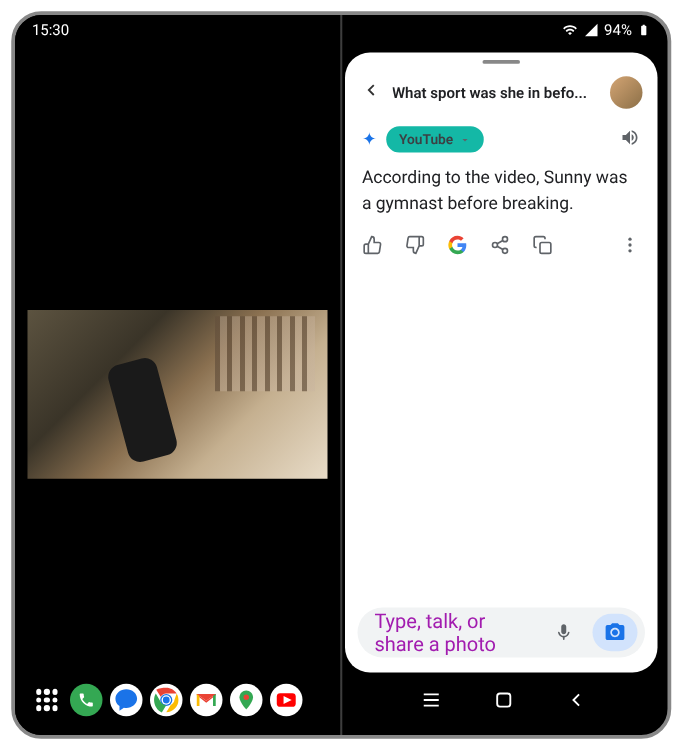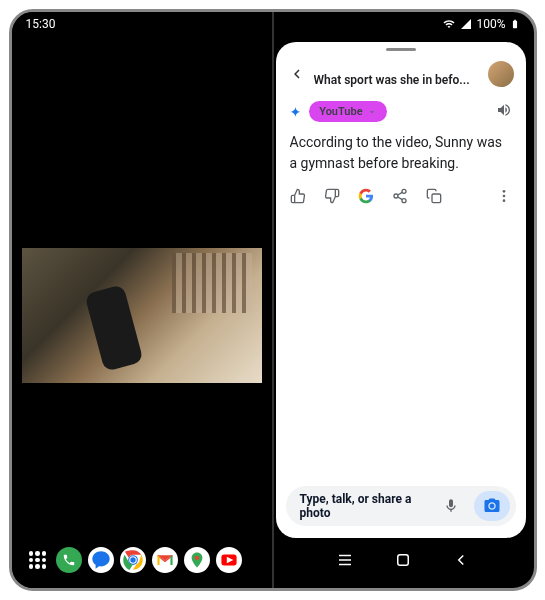--- a/index.html
+++ b/index.html
@@ -106,21 +106,21 @@
     }
     .panel-grip {
       width: 30px;
       height: 3px;
       background: #888;
       border-radius: 2px;
       margin: 6px auto 4px;
     }
     .panel-header {
       display: flex;
-      align-items: flex-end;
+      align-items: center;
       padding: 6px 12px 10px;
       gap: 8px;
     }
     .back-btn {
       font-size: 16px;
       color: #333;
       cursor: pointer;
     }
     .header-title {
       flex: 1;
@@ -145,21 +145,21 @@
       display: flex;
       align-items: center;
       gap: 8px;
       margin-bottom: 10px;
     }
     .sparkle {
       color: #1a73e8;
       font-size: 14px;
     }
     .yt-chip {
-      background: #d946ef;
+      background: #14b8a6;
       border-radius: 14px;
       padding: 4px 10px;
       font-size: 11px;
       font-weight: 600;
       color: #3c4043;
       display: flex;
       align-items: center;
       gap: 4px;
       cursor: pointer;
     }
@@ -194,23 +194,22 @@
       background: #f1f3f4;
       border-radius: 22px;
       height: 40px;
       display: flex;
       align-items: center;
       padding: 0 6px 0 14px;
       gap: 8px;
     }
     .input-placeholder {
       flex: 1;
-      font-size: 12px;
-      color: #0f172a;
-      font-weight: bold;
+      font-size: 16px;
+      color: #a21caf;
     }
     .mic-btn, .cam-btn {
       width: 30px;
       height: 30px;
       display: flex;
       align-items: center;
       justify-content: center;
       cursor: pointer;
       color: #5f6368;
     }
@@ -291,21 +290,21 @@
       <span class="wifi-icon">
         <svg width="14" height="12" viewBox="0 0 24 24" fill="#fff">
             <path d="M1 9l2 2c4.97-4.97 13.03-4.97 18 0l2-2C16.93 2.93 7.08 2.93 1 9zm8 8l3 3 3-3c-1.65-1.66-4.34-1.66-6 0zm-4-4l2 2c2.76-2.76 7.24-2.76 10 0l2-2C15.14 9.14 8.87 9.14 5 13z"></path>
           </svg>
       </span>
       <span class="wifi-icon">
         <svg width="12" height="12" viewBox="0 0 24 24" fill="#fff">
             <path d="M2 22h20V2L2 22z"></path>
           </svg>
       </span>
-      <span>100%</span>
+      <span>94%</span>
       <span class="battery-icon">
         <svg width="10" height="14" viewBox="0 0 24 24" fill="#fff">
             <path d="M15.67 4H14V2h-4v2H8.33C7.6 4 7 4.6 7 5.33v15.33C7 21.4 7.6 22 8.33 22h7.33c.74 0 1.34-.6 1.34-1.33V5.33C17 4.6 16.4 4 15.67 4z"></path>
           </svg>
       </span>
     </div>
   </div>
 
   <div class="left-pane">
     <div class="video-thumb">

